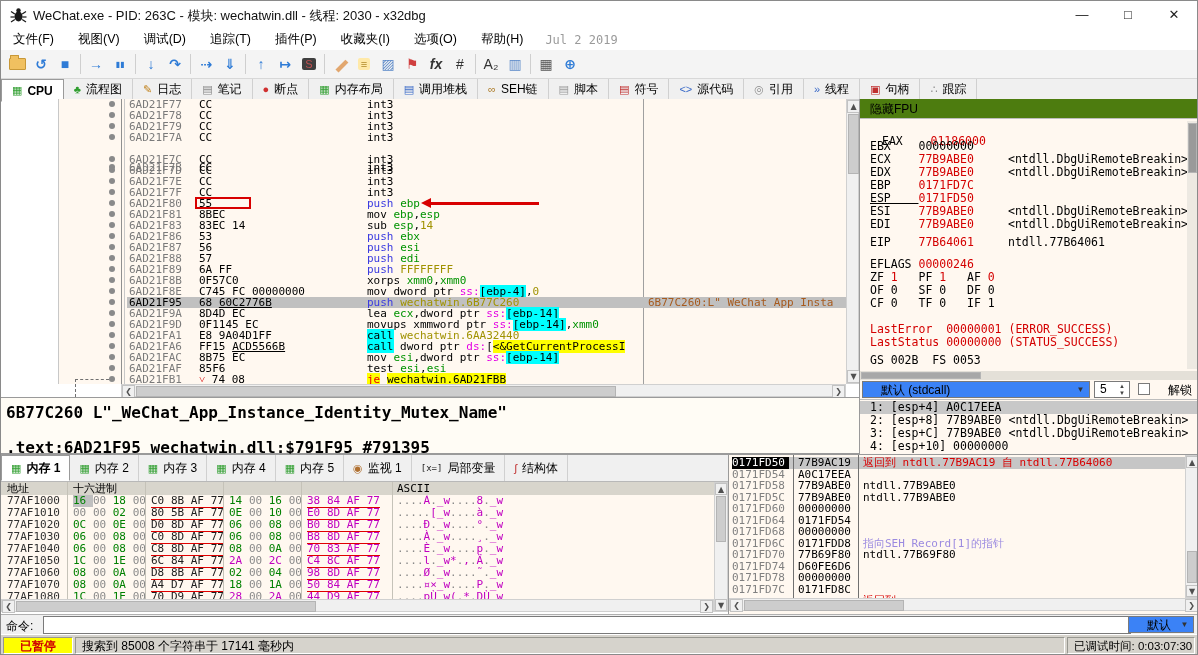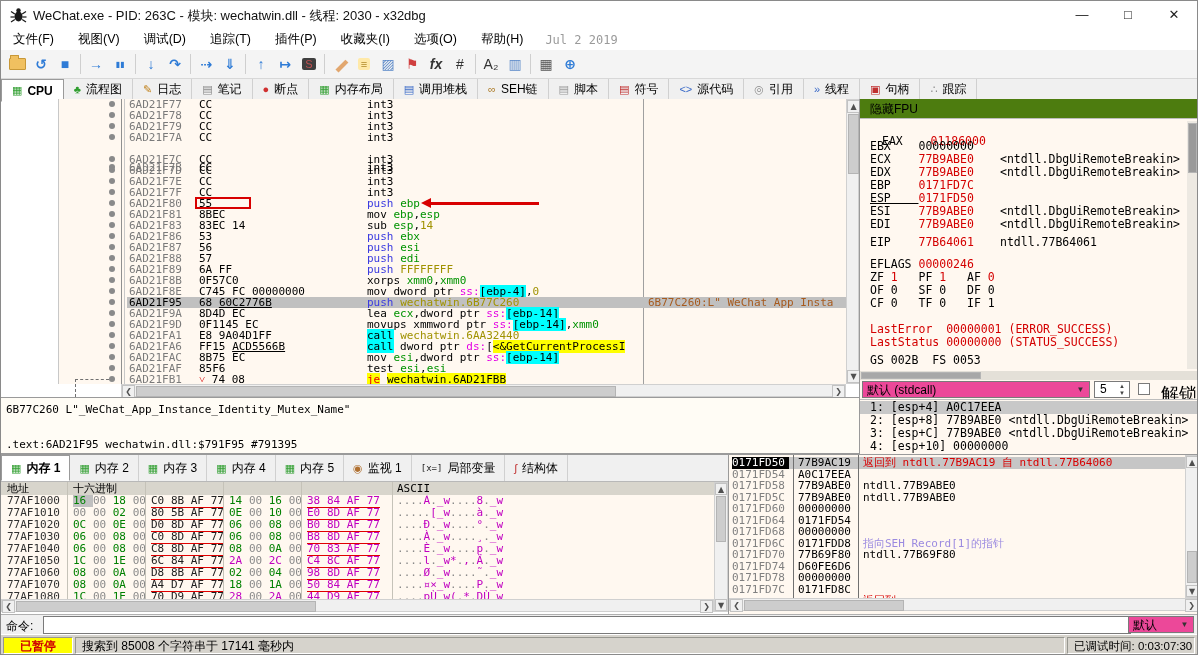--- a/index.html
+++ b/index.html
@@ -1,19 +1,19 @@
 <!DOCTYPE html>
 <html><head>
 <meta charset="utf-8">
 <style>
   html,body{margin:0;padding:0;background:#e8e8e8;}
   #window{position:relative;width:1198px;height:655px;background:#ffffff;
     font-family:"Liberation Sans","DejaVu Sans",sans-serif;font-size:12px;color:#000;
     border:1px solid #8a8a8a;box-sizing:border-box;overflow:hidden;}
-  .mono{font-family:"DejaVu Sans Mono",monospace;font-size:11px;}
+  .mono{font-family:"DejaVu Sans Mono",monospace;font-size:16px;font-weight:bold;}
   
   #titlebar{position:absolute;left:0;top:0;width:100%;height:28px;background:#fff;border-bottom:1px solid #e2e2e2;}
   #title-icon{position:absolute;left:9px;top:6px;}
   #title-text{position:absolute;left:32px;top:6px;font-size:13px;color:#111;}
   .winbtn{position:absolute;top:0;width:46px;height:28px;text-align:center;line-height:28px;font-size:13px;color:#222;}
   
   #menubar{position:absolute;left:0;top:28px;width:100%;height:21px;background:#fff;display:flex;align-items:center;}
   .menu-item{padding:0 12px;height:21px;line-height:21px;font-size:12.5px;}
   #menu-date{margin-left:10px;color:#9a9a9a;font-family:"DejaVu Sans Mono",monospace;font-size:12px;}
   
@@ -52,25 +52,25 @@
   .sb-btn{position:absolute;background:#f0f0f0;border:1px solid #c2c2c2;color:#505050;text-align:center;box-sizing:border-box;font-size:8px;line-height:11px;font-family:"DejaVu Sans",sans-serif;}
   .sb-thumb{position:absolute;background:#cdcdcd;border:1px solid #b4b4b4;box-sizing:border-box;}
   
   #infobox{position:absolute;left:0;top:396px;width:858px;height:57px;background:#FFFCF5;border-top:1px solid #9a9a9a;border-bottom:1px solid #9a9a9a;box-sizing:border-box;}
   .infoline{position:absolute;left:5px;white-space:pre;}
   
   #regpanel{position:absolute;left:858px;top:98px;width:340px;height:355px;background:#FFF8F0;border-left:1px solid #9a9a9a;box-sizing:border-box;}
   #fpu-header{position:absolute;left:0;top:0;width:100%;height:20px;background:#4d7c0f;border-bottom:1px solid #bdbdbd;line-height:20px;padding-left:10px;box-sizing:border-box;font-size:12px;}
   #regs-area{position:absolute;left:0;top:20px;width:100%;height:252px;overflow:hidden;}
   .rl{position:absolute;left:10px;white-space:pre;font-family:"DejaVu Sans Mono",monospace;font-size:11.5px;}
-  .rx{position:absolute;left:140px;white-space:pre;font-family:"DejaVu Sans Mono",monospace;font-size:11.5px;color:#000;}
+  .rx{position:absolute;left:148px;white-space:pre;font-family:"DejaVu Sans Mono",monospace;font-size:11.5px;color:#000;}
   .red{color:#D40000;}
   .ulab{text-decoration:underline;}
   #regs-combo-row{position:absolute;left:0;top:282px;width:100%;height:18px;}
-  .combo{position:absolute;background:#ec4899;border:1px solid #7a7a7a;height:17px;line-height:16px;font-size:12px;padding-left:4px;box-sizing:border-box;}
+  .combo{position:absolute;background:#3b82f6;border:1px solid #7a7a7a;height:17px;line-height:16px;font-size:12px;padding-left:18px;box-sizing:border-box;}
   .combo .arr{position:absolute;right:2px;top:2px;width:13px;height:12px;text-align:center;font-size:8px;line-height:12px;color:#333;}
   .spinner{position:absolute;background:#fff;border:1px solid #7a7a7a;height:17px;box-sizing:border-box;font-size:12px;padding-left:5px;line-height:15px;}
   .spin-arrows{position:absolute;right:1px;top:1px;width:12px;font-size:6px;line-height:6.5px;text-align:center;color:#444;}
   .checkbox{position:absolute;width:12px;height:12px;background:#fff;border:1px solid #7a7a7a;box-sizing:border-box;}
   #args-area{position:absolute;left:0;top:300px;width:100%;height:55px;background:#FFF8F0;border-top:1px solid #bdbdbd;overflow:hidden;}
   .arow{position:absolute;left:0;width:100%;height:13px;line-height:13px;font-family:"DejaVu Sans Mono",monospace;font-size:11.5px;white-space:pre;padding-left:10px;box-sizing:border-box;}
   .arow.sel{background:#C8C8C8;}
   
   #bottom{position:absolute;left:0;top:453px;width:1198px;height:160px;border-top:1px solid #9a9a9a;box-sizing:border-box;}
   #memtabs{position:absolute;left:0;top:0;width:727px;height:27px;background:#f0f0f0;display:flex;border-bottom:1px solid #b8b8b8;box-sizing:border-box;}
@@ -368,21 +368,21 @@
     <div id="regs-combo-row">
       <div class="combo" style="left:2px;top:0;width:228px;">
         <span>默认 (stdcall)</span>
         <span class="arr">▼</span>
       </div>
       <div class="spinner" style="left:234px;top:0;width:36px;">
         <span>5</span>
         <span class="spin-arrows">▲<br>▼</span>
       </div>
       <div class="checkbox" style="left:278px;top:2px;"></div>
-      <span style="position:absolute;left:301px;top:1px;font-size:18px;">解锁</span>
+      <span style="position:absolute;left:308px;top:1px;font-size:12px;">解锁</span>
     </div>
     <div id="args-area">
         <div class="arow sel" style="top: 1px;">1: [esp+4] A0C17EEA</div>
         <div class="arow" style="top: 14px;">2: [esp+8] 77B9ABE0 &lt;ntdll.DbgUiRemoteBreakin&gt;</div>
         <div class="arow" style="top: 27px;">3: [esp+C] 77B9ABE0 &lt;ntdll.DbgUiRemoteBreakin&gt;</div>
         <div class="arow" style="top: 40px;">4: [esp+10] 00000000</div>
       </div>
   </div>
 
   <div id="bottom">

